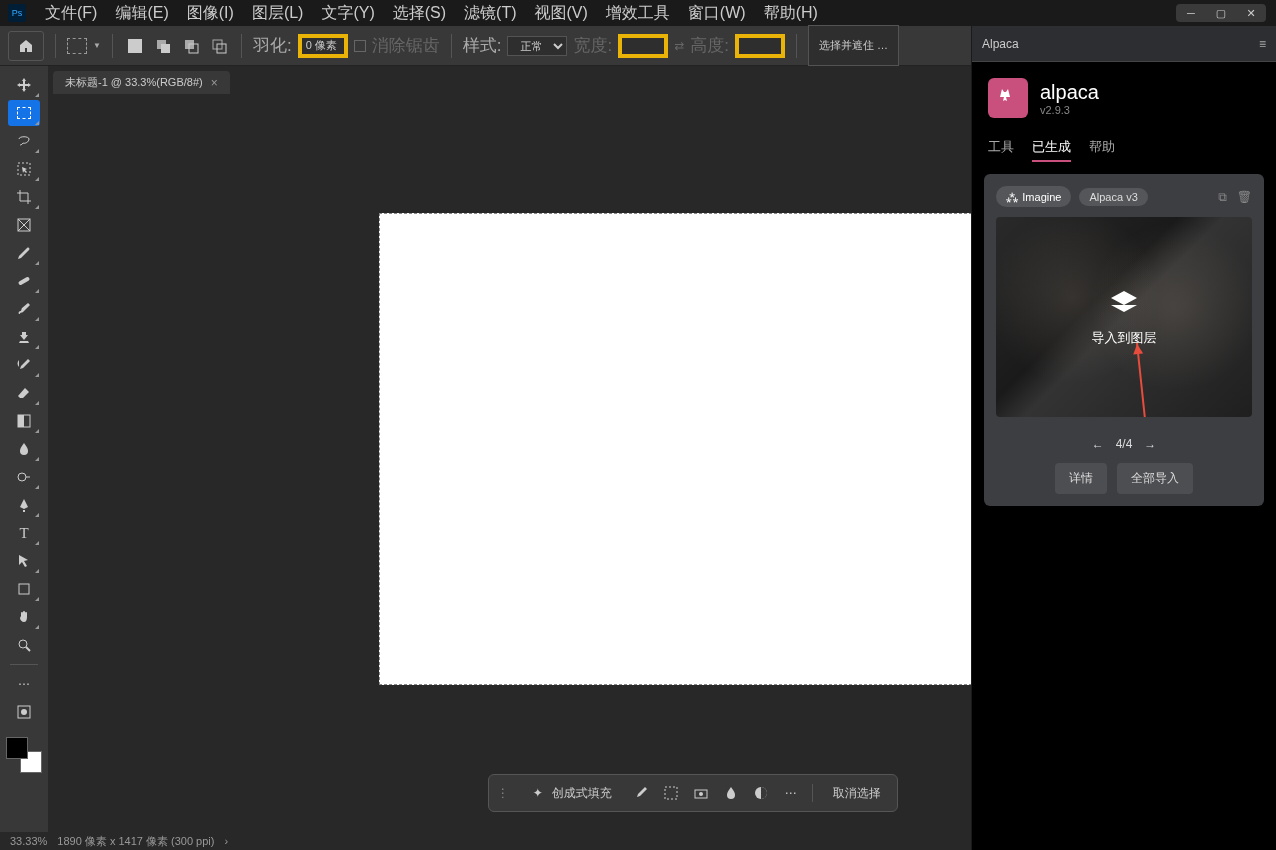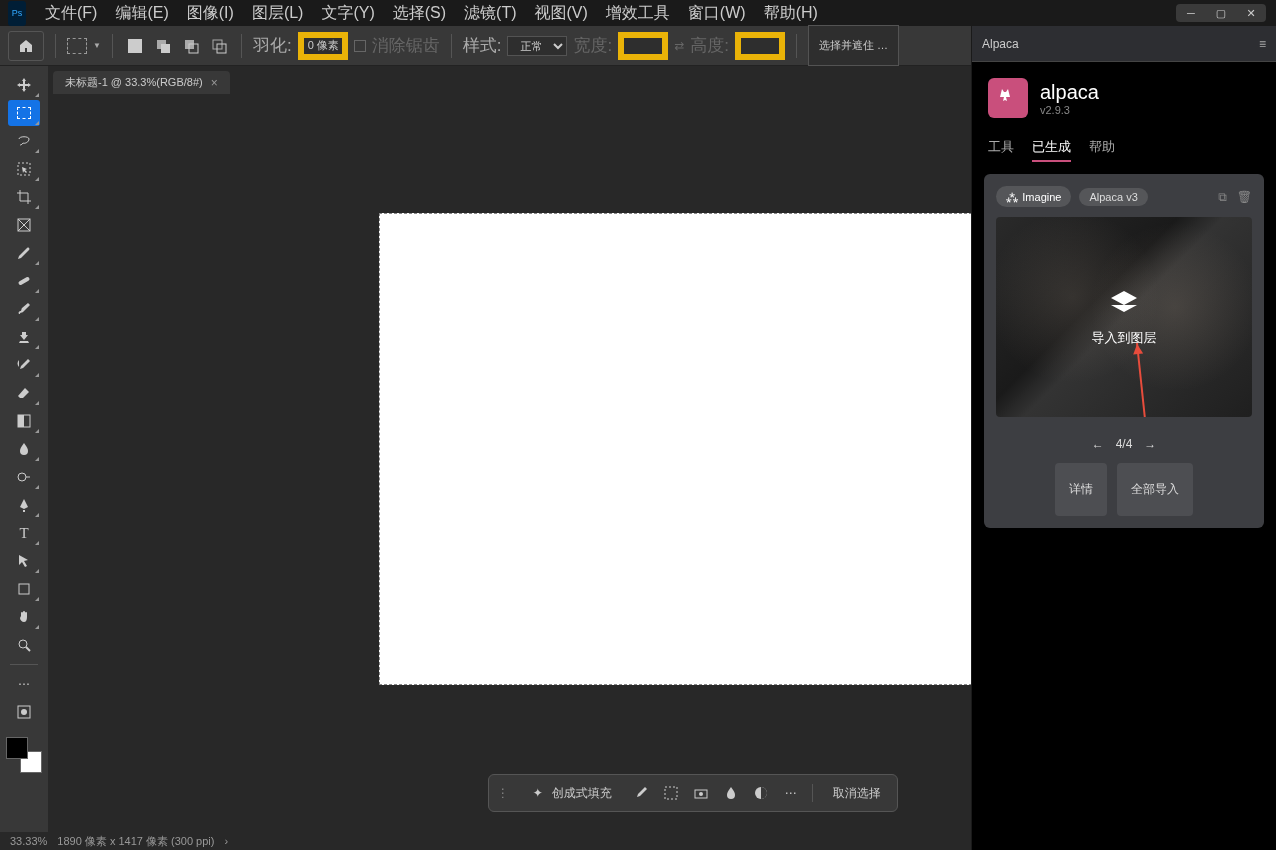--- a/index.html
+++ b/index.html
@@ -1,27 +1,27 @@
 <!DOCTYPE html>
 <html><head>
 <meta charset="utf-8">
 <style>
 *{margin:0;padding:0;box-sizing:border-box;user-select:none}
 body{font-family:"Microsoft YaHei",Arial,sans-serif;font-size:12px;color:#ccc;background:#1e1e1e;overflow:hidden;width:1276px;height:850px;position:relative}
 .titlebar{height:26px;background:#1a1a1a;display:flex;align-items:center;padding:0 8px}
-.ps-logo{width:18px;height:25px;background:#001e36;color:#31a8ff;display:flex;align-items:center;justify-content:center;font-size:9px;font-weight:normal;border-radius:3px;margin-right:10px}
+.ps-logo{width:18px;height:18px;background:#001e36;color:#31a8ff;display:flex;align-items:center;justify-content:center;font-size:9px;font-weight:normal;border-radius:3px;margin-right:10px}
 .menu-item{padding:0 9px;font-size:16px;color:#ccc;cursor:pointer}
 .win-controls{position:absolute;right:0;top:0;display:flex;background:#3a3a3a;border-radius:4px;margin:4px 10px}
 .win-btn{width:30px;height:18px;display:flex;align-items:center;justify-content:center;color:#ccc;font-size:11px}
 .optionsbar{height:40px;background:#383838;border-bottom:1px solid #222;display:flex;align-items:center;padding:0 8px;gap:6px}
 .home-icon{width:36px;height:30px;display:flex;align-items:center;justify-content:center;border:1px solid #555;border-radius:3px}
 .divider{width:1px;height:24px;background:#555;margin:0 5px}
 .opt-btn{width:22px;height:22px;display:flex;align-items:center;justify-content:center;border:1px solid transparent}
 .opt-label{font-size:17px;color:#aaa}
-.opt-input{width:50px;background:#2e2e2e;border:6px solid #eab308;color:#ccc;font-size:11px;padding:2px 4px}
+.opt-input{width:50px;background:#2e2e2e;border:4px solid #eab308;color:#ccc;font-size:11px;padding:2px 4px}
 .opt-select{background:#2e2e2e;border:1px solid #535353;color:#ccc;font-size:11px;padding:2px 8px;min-width:60px}
 .opt-disabled{color:#666}
 .main-area{display:flex;height:calc(100% - 66px - 18px)}
 .toolbar{width:48px;background:#383838;display:flex;flex-direction:column;align-items:center;padding-top:6px;gap:2px}
 .tool{width:32px;height:26px;display:flex;align-items:center;justify-content:center;color:#ccc;position:relative;cursor:pointer}
 .tool.active{background:#1473e6;border-radius:3px}
 .tool-tri{position:absolute;right:1px;bottom:1px;width:0;height:0;border:2px solid transparent;border-right-color:#999;border-bottom-color:#999}
 .color-swatches{margin-top:10px;position:relative;width:36px;height:36px}
 .fg-swatch{position:absolute;width:22px;height:22px;background:#000;border:1px solid #666;top:0;left:0}
 .bg-swatch{position:absolute;width:22px;height:22px;background:#fff;border:1px solid #666;bottom:0;right:0}
@@ -69,21 +69,21 @@
 .tag-icons{margin-left:auto;display:flex;gap:10px;color:#888}
 .prompt{font-size:12px;color:#ddd;margin-bottom:10px}
 .gen-img{width:100%;height:200px;background:linear-gradient(135deg,#2a2a2a 0%,#1a1a1a 40%,#333 50%,#1f1f1f 100%);border-radius:4px;position:relative;display:flex;flex-direction:column;align-items:center;justify-content:center;margin-bottom:20px;overflow:hidden}
 .gen-img::before{content:"";position:absolute;inset:0;background:radial-gradient(circle at 30% 40%,rgba(200,180,160,.15),transparent 40%),radial-gradient(circle at 70% 45%,rgba(180,160,140,.18),transparent 40%)}
 .import-icon{color:#fff;margin-bottom:8px;z-index:1}
 .import-text{font-size:13px;color:#fff;z-index:1}
 .arrow-annotation{position:absolute;width:2px;height:310px;background:#e74c3c;top:126px;left:140px;transform:rotate(-6deg);transform-origin:top;z-index:2}
 .arrow-annotation::before{content:"";position:absolute;top:-4px;left:-4px;border:5px solid transparent;border-bottom:10px solid #e74c3c}
 .pager{display:flex;align-items:center;justify-content:center;gap:12px;font-size:12px;color:#ddd;margin-bottom:12px}
 .action-btns{display:flex;justify-content:center;gap:10px}
-.abtn{padding:18px 14px;background:#4d4e52;border-radius:4px;font-size:12px;color:#ddd;cursor:pointer}
+.abtn{padding:7px 14px;background:#4d4e52;border-radius:4px;font-size:12px;color:#ddd;cursor:pointer}
 svg{display:block}
 </style>
 </head>
 <body>
 
 <div class="titlebar">
   <div class="ps-logo">Ps</div>
   <div style="display:flex" id="menubar">
       <div class="menu-item">文件(F)</div>
       <div class="menu-item">编辑(E)</div>

